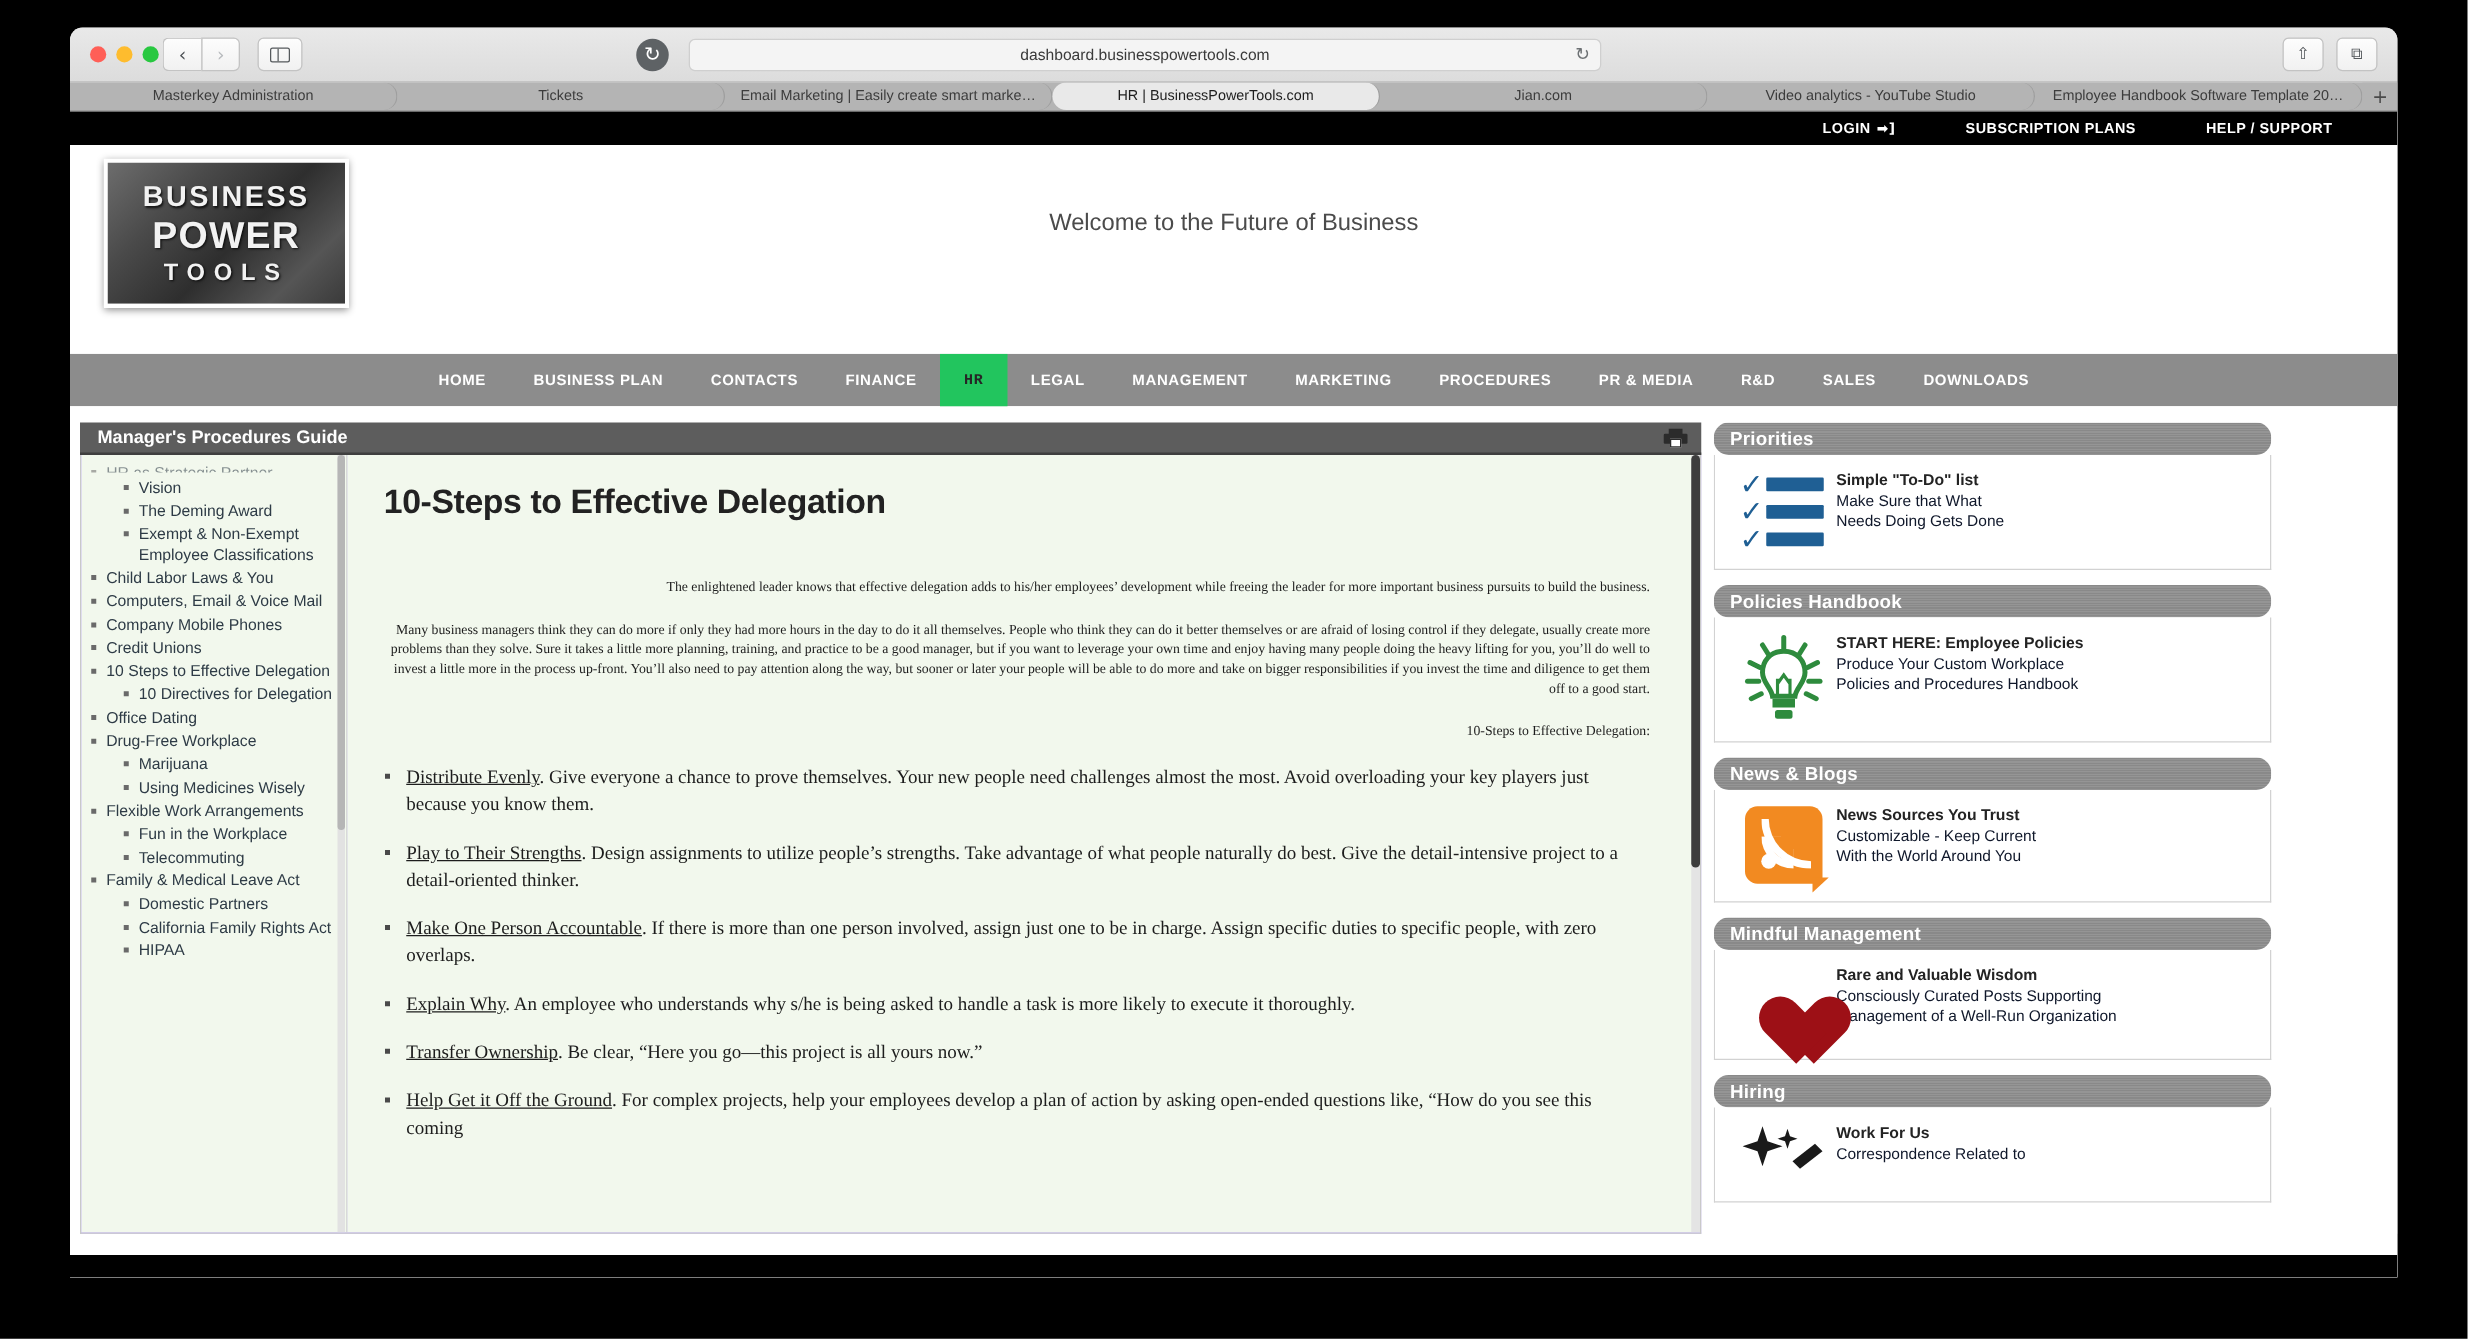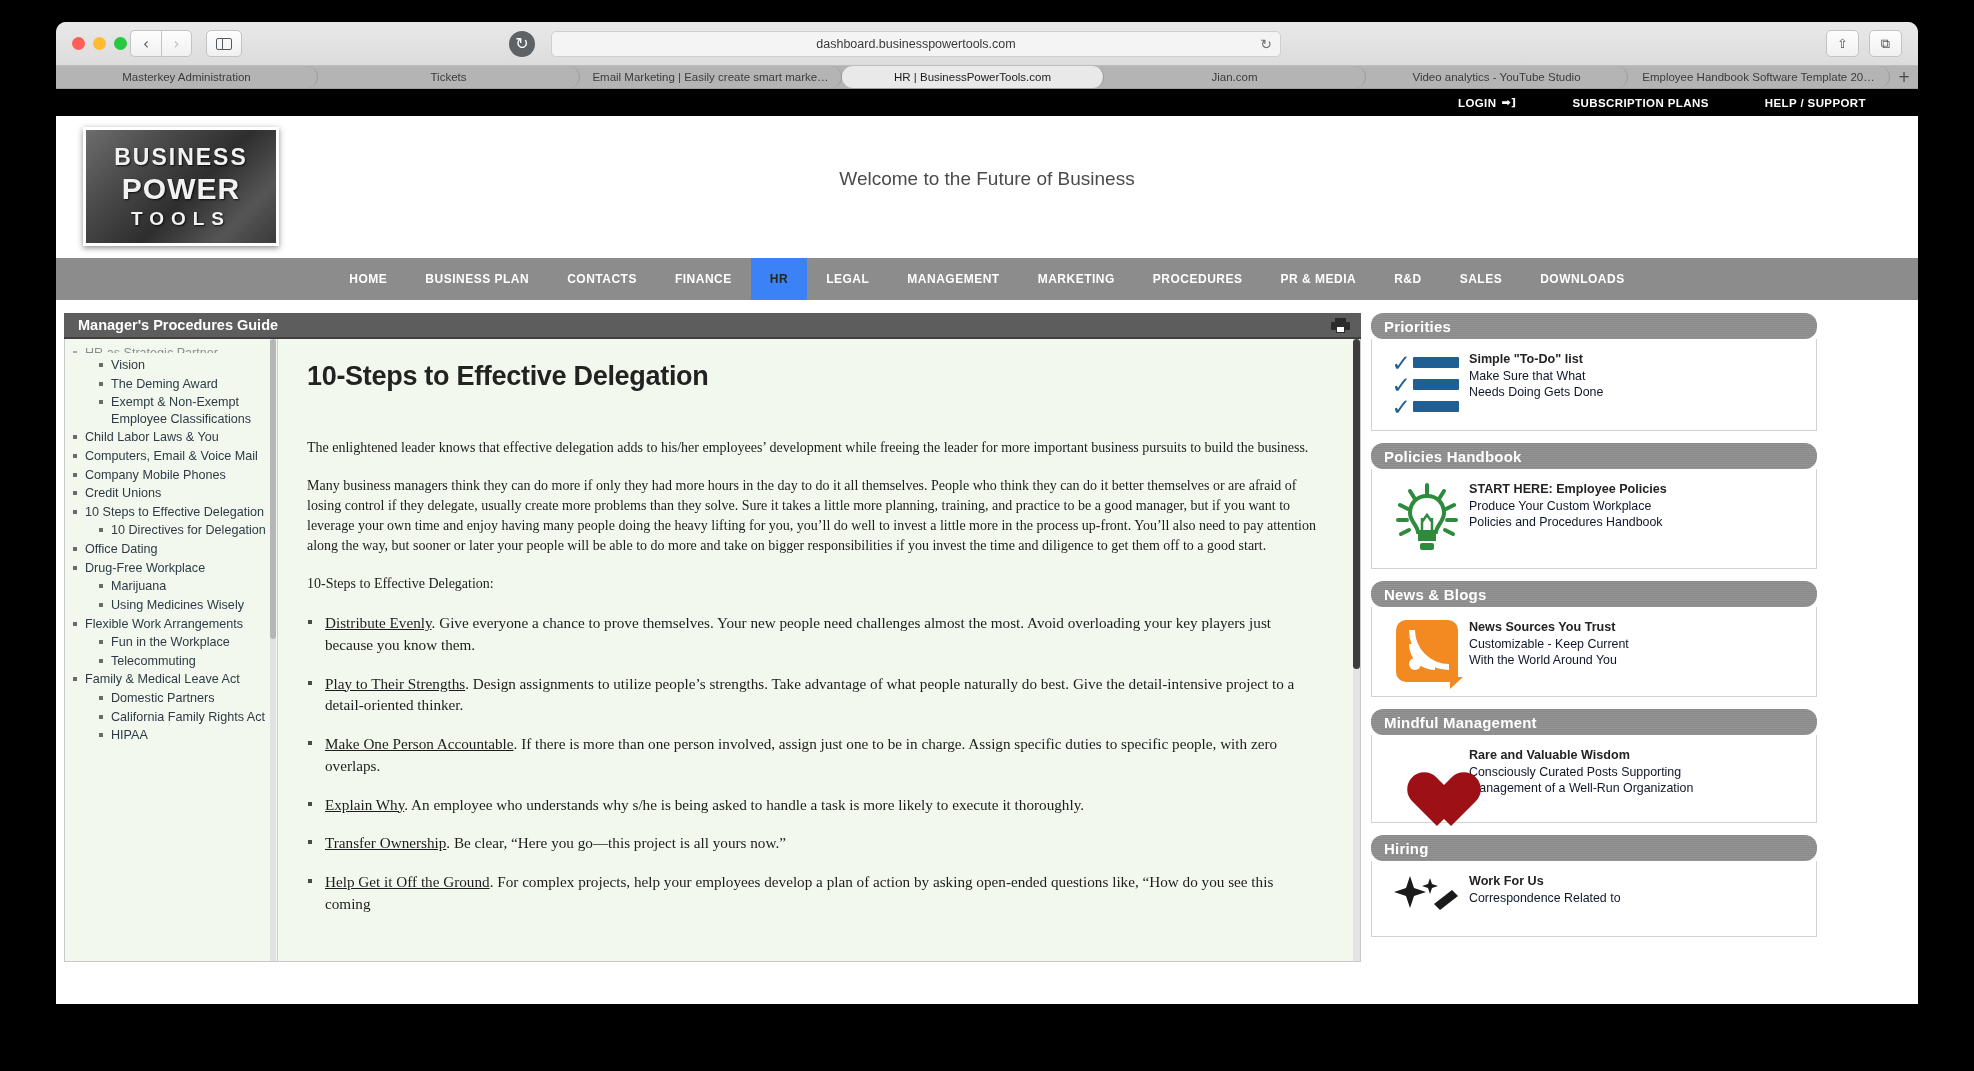--- a/index.html
+++ b/index.html
@@ -143,21 +143,21 @@
   }
   .topbar a {
     color: #ffffff; font-size: 11.5px; font-weight: bold;
     letter-spacing: 0.4px; text-decoration: none;
     display: flex; align-items: center; gap: 5px;
     font-family: "Liberation Sans", sans-serif;
   }
   .login-arrow { font-size: 11px; font-family: "DejaVu Sans", sans-serif; }
 
   .masthead {
-    height: 142px; background: #ffffff;
+    height: 167px; background: #ffffff;
     position: relative;
   }
   .logo {
     position: absolute; left: 27px; top: 11px;
     width: 196px; height: 119px;
     background: linear-gradient(135deg,#6d6d6d 0%,#4a4a4a 28%,#2e2e2e 55%,#555 80%,#3a3a3a 100%);
     border: 3px solid #ffffff;
     box-shadow: 0 2px 6px rgba(0,0,0,0.45);
     display: flex; flex-direction: column;
     align-items: center; justify-content: center;
@@ -185,21 +185,21 @@
     gap: 0;
   }
   .navitem {
     display: flex; align-items: center;
     padding: 4px 19px;
     font-size: 12px; font-weight: bold; color: #ffffff;
     letter-spacing: 0.5px;
     font-family: "Liberation Sans Narrow","Liberation Sans", sans-serif;
     white-space: nowrap;
   }
-  .navitem.active { background: #3b82f6; color: #262626; }
+  .navitem.active { background: #22c55e; color: #262626; font-family: Liberation Mono, monospace; }
 
   
   .body-cols {
     display: flex;
     height: 662px;
     background: #ffffff;
     padding: 13px 0 0 0;
   }
   .content-col {
     width: 1297px;
@@ -277,24 +277,24 @@
   }
   .article h1 {
     margin: 0 0 46px 0;
     font-size: 27px; font-weight: bold;
     color: #222222;
     font-family: "Liberation Sans Narrow","Liberation Sans", sans-serif;
     letter-spacing: -0.3px;
   }
   .article p {
     margin: 0 0 18px 0;
-    font-size: 14px; line-height: 1.43;
+    font-size: 11px; line-height: 1.43;
     color: #1d1d1d;
     font-family: "Liberation Serif", serif;
-    text-align: left;
+    text-align: right;
   }
   .article ul.steps { list-style: none; margin: 8px 0 0 0; padding: 0; }
   .article ul.steps li {
     position: relative;
     padding-left: 18px;
     margin-bottom: 17px;
     font-size: 15.2px; line-height: 1.43;
     color: #1d1d1d;
     font-family: "Liberation Serif", serif;
   }

